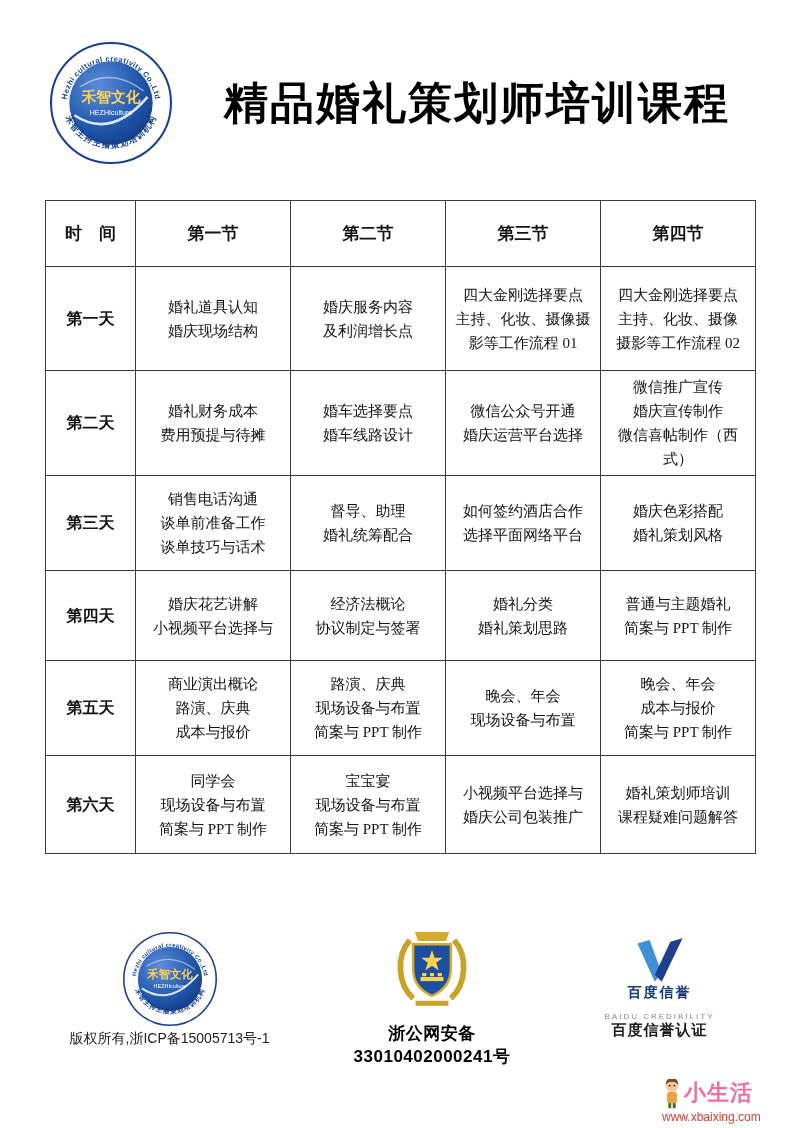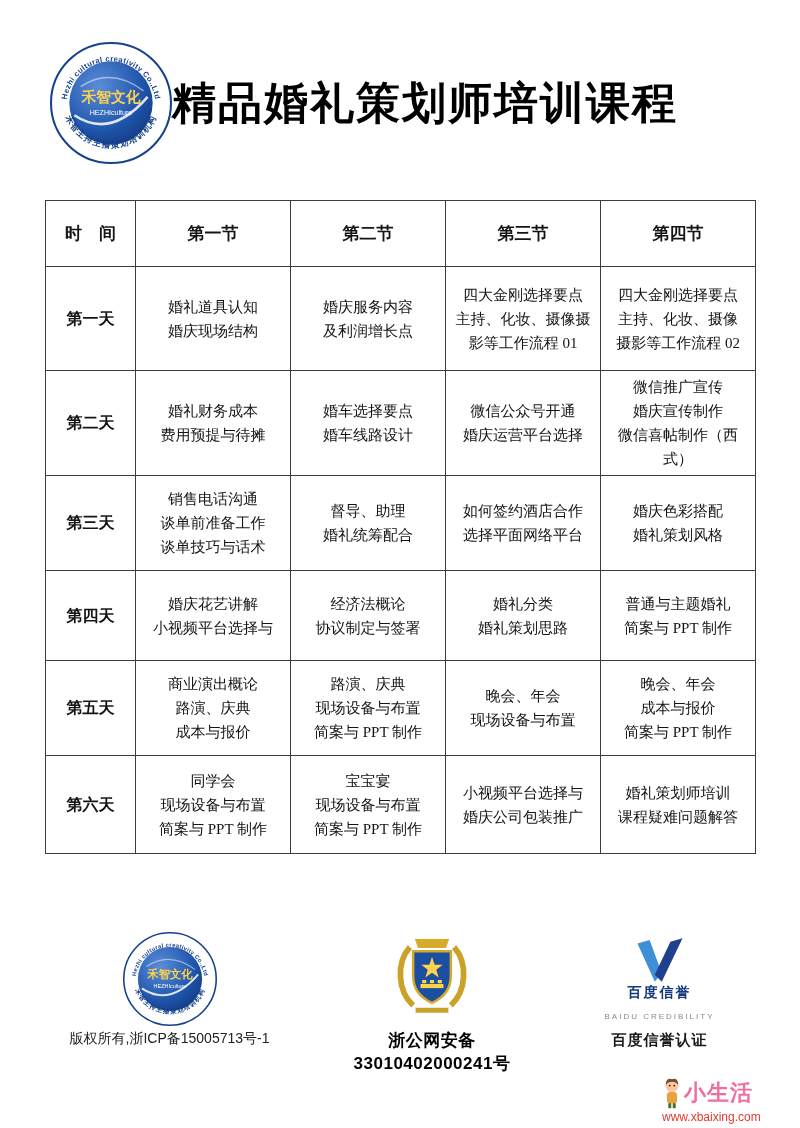--- a/index.html
+++ b/index.html
@@ -4,51 +4,51 @@
 <style>
   * { margin:0; padding:0; box-sizing:border-box; }
   html, body { width:800px; height:1128px; }
   body { background:#ffffff; font-family:"Liberation Sans", sans-serif; }
   .page { position:relative; width:800px; height:1128px; background:#fff; overflow:hidden; }
 
   
   .header { position:absolute; top:36px; left:50px; right:50px; height:134px; display:flex; align-items:center; }
   .logo-wrap { flex:0 0 auto; width:122px; height:122px; }
   .logo-wrap svg { width:122px; height:122px; display:block; }
-  .title { flex:1; text-align:left; font-size:44px; font-weight:bold; color:#000; letter-spacing:2px; padding-right:20px; }
+  .title { flex:1; text-align:right; font-size:44px; font-weight:bold; color:#000; letter-spacing:2px; padding-right:20px; }
 
   
   table.schedule { position:absolute; top:200px; left:45px; width:710px; border-collapse:collapse; table-layout:fixed; background:#fff; }
   .schedule col.c-time { width:90px; }
   .schedule col.c-sec  { width:155px; }
   .schedule th, .schedule td {
     border:1px solid #3c3c3c; text-align:center; vertical-align:middle;
     white-space:pre-line; line-height:1.6; color:#141414; padding:4px 6px;
     font-family:"Liberation Serif", serif;
   }
   .schedule th { height:66px; font-size:17px; font-weight:bold; }
   .schedule td.day { font-size:16px; font-weight:bold; }
   .schedule td.cell { font-size:15px; }
   tr.r1 { height:104px; } tr.r2 { height:95px; } tr.r3 { height:95px; }
   tr.r4 { height:90px; }  tr.r5 { height:95px; } tr.r6 { height:98px; }
 
   
   .footer { position:absolute; top:918px; left:0; width:800px; height:150px; }
   .fcol { position:absolute; text-align:center; }
   .fcol-company { left:62px;  width:215px; top:14px; }
-  .fcol-police  { left:322px; width:220px; top:13px; }
+  .fcol-police  { left:322px; width:220px; top:6px; }
   .fcol-baidu   { left:572px; width:175px; top:18px; }
   .logo-footer svg { width:94px; height:94px; display:block; margin:0 auto; }
   .copyright { margin-top:4px; font-size:14px; color:#222; }
   .police-badge svg { width:82px; height:88px; display:block; margin:0 auto; }
   .police-text { margin-top:10px; font-size:17px; font-weight:bold; color:#000; letter-spacing:0.5px; }
   .baidu-v svg { width:52px; height:48px; display:block; margin:0 auto; }
   .baidu-name { margin-top:0; font-size:14px; font-weight:bold; color:#123a7a; letter-spacing:2px; }
   .baidu-en { font-size:8px; color:#8a8a8a; letter-spacing:2px; margin-top:10px; }
-  .baidu-cert { margin-top:10px; font-size:15px; font-weight:bold; color:#1a1a1a; letter-spacing:1px; }
+  .baidu-cert { font-size:15px; font-weight:bold; color:#1a1a1a; letter-spacing:1px; }
 
   
   .watermark { position:absolute; right:8px; bottom:4px; width:132px; text-align:left; }
   .wm-top { display:flex; align-items:center; }
   .wm-top svg { width:24px; height:32px; flex:0 0 auto; }
   .wm-name { font-size:22px; font-weight:bold; color:#ee6fa0; letter-spacing:1px; }
   .wm-url { font-size:12px; color:#e03a2f; margin-top:1px; padding-left:2px; }
 </style>
 </head>
 <body>

